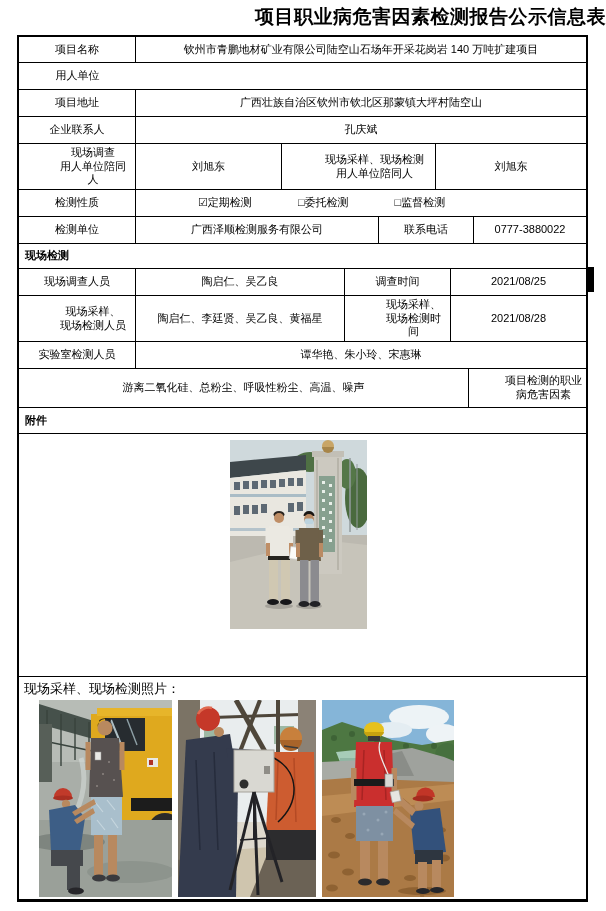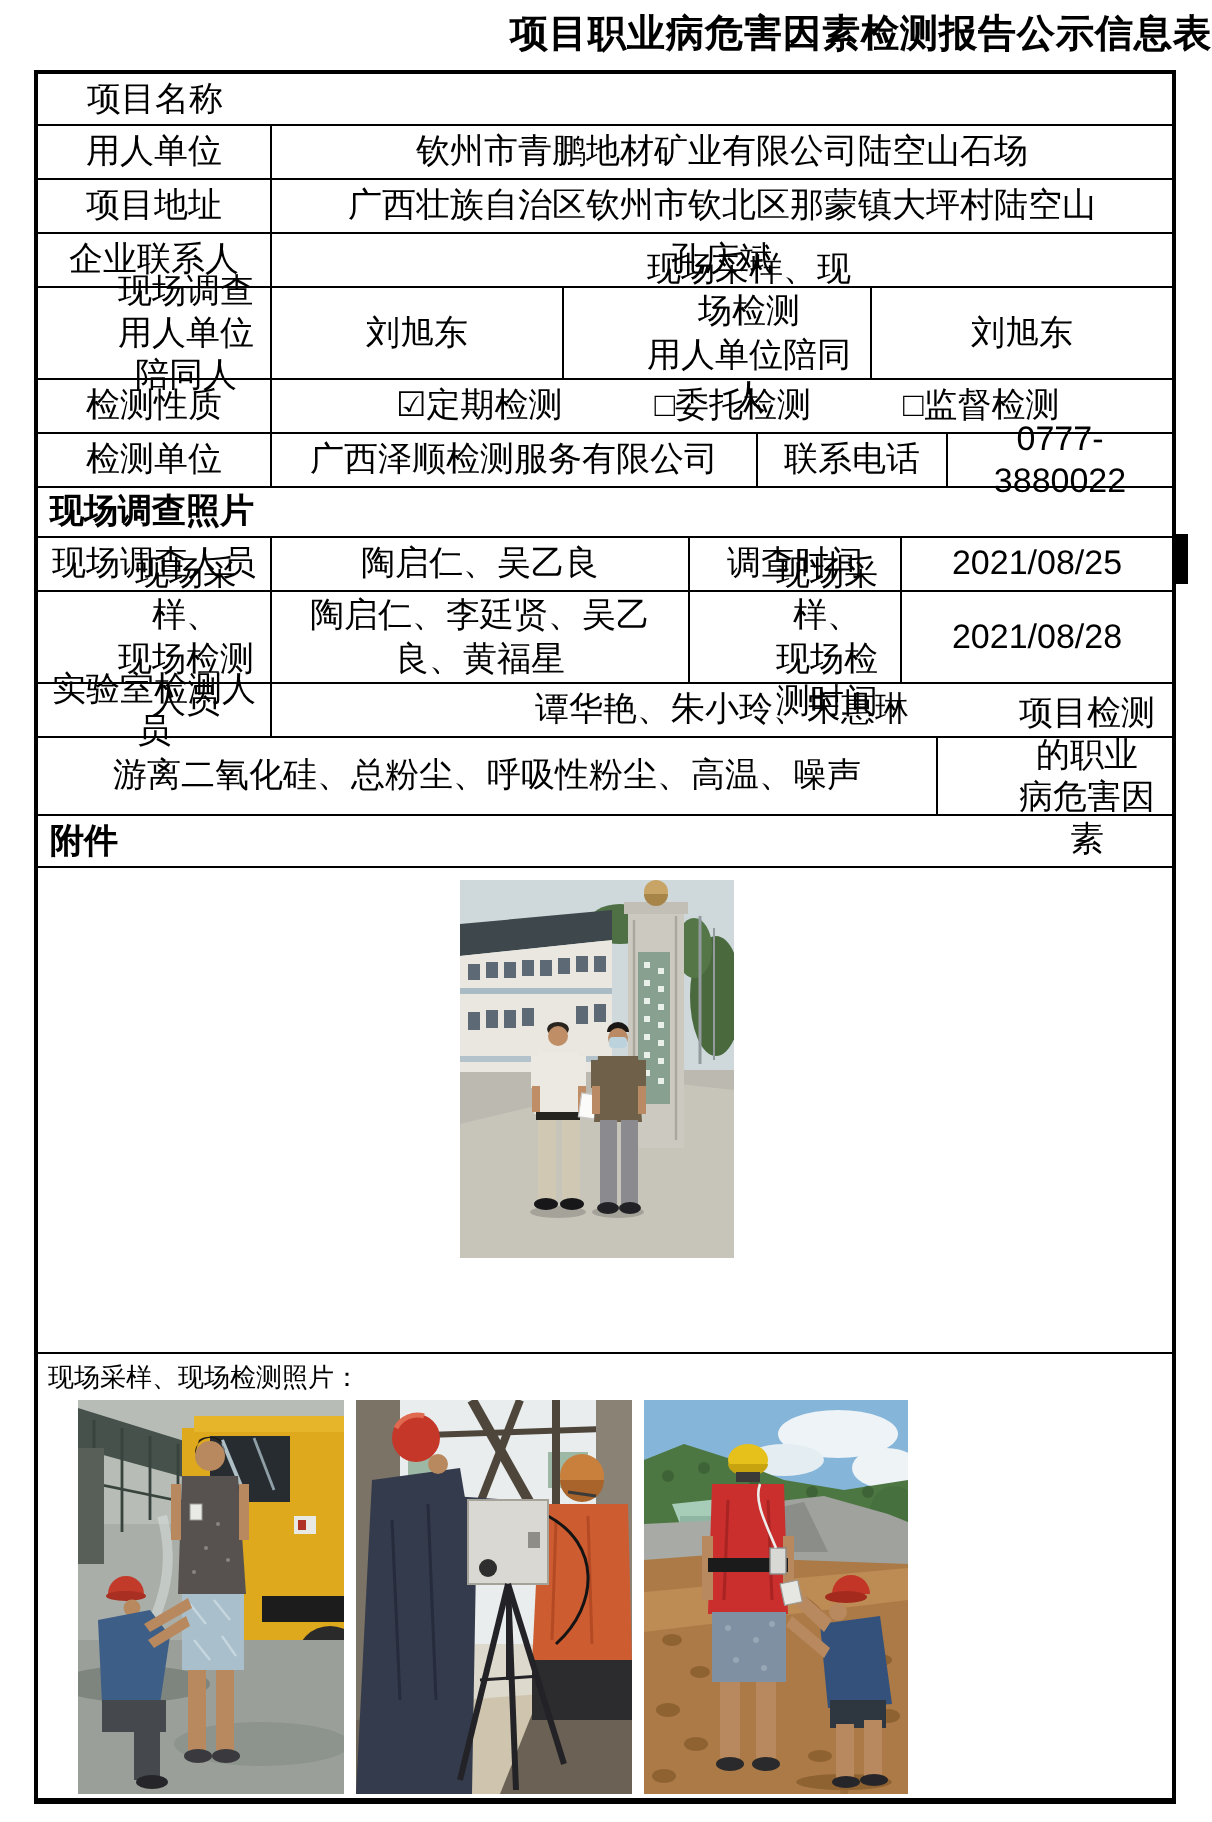--- a/index.html
+++ b/index.html
@@ -15,21 +15,21 @@
   }
   .tbl {
     position:absolute; left:17px; top:35px; width:571px;
     border:2px solid #000; background:#fff;
   }
   .row { display:flex; border-bottom:1px solid #000; align-items:stretch; }
   .row:last-child { border-bottom:none; }
   .cell {
     border-right:1px solid #000; display:flex; align-items:center;
     justify-content:center; text-align:center; padding:1px 4px;
-    font-size:17px; line-height:1.25;
+    font-size:11px; line-height:1.25;
   }
   .cell:last-child { border-right:none; }
   .pre { white-space:pre-line;padding-left:36px; }
   .left { justify-content:flex-start; text-align:left; }
   .bold { font-weight:bold; }
   .w-label { width:117px; flex:none; }
   .w146 { width:146px; flex:none; }
   .w154 { width:154px; flex:none; }
   .w243 { width:243px; flex:none; }
   .w95  { width:95px;  flex:none; }
@@ -52,25 +52,25 @@
 <body>
 
 <div class="page">
 
   <div class="title">项目职业病危害因素检测报告公示信息表</div>
 
   <div class="tbl">
 
     <div class="row h26">
       <div class="cell w-label">项目名称</div>
+      <div class="cell grow">钦州市青鹏地材矿业有限公司陆空山石场年开采花岗岩 140 万吨扩建项目</div>
     </div>
 
     <div class="row h27">
       <div class="cell w-label">用人单位</div>
-      <div class="cell grow">钦州市青鹏地材矿业有限公司陆空山石场</div>
     </div>
 
     <div class="row h27">
       <div class="cell w-label">项目地址</div>
       <div class="cell grow">广西壮族自治区钦州市钦北区那蒙镇大坪村陆空山</div>
     </div>
 
     <div class="row h27">
       <div class="cell w-label">企业联系人</div>
       <div class="cell grow">孔庆斌</div>
@@ -95,21 +95,21 @@
     </div>
 
     <div class="row h27">
       <div class="cell w-label">检测单位</div>
       <div class="cell w243">广西泽顺检测服务有限公司</div>
       <div class="cell w95">联系电话</div>
       <div class="cell grow">0777-3880022</div>
     </div>
 
     <div class="row h25">
-      <div class="cell grow left bold sec-head">现场调查照片</div>
+      <div class="cell grow left bold sec-head">现场检测</div>
     </div>
 
     <div class="row h27">
       <div class="cell w-label">现场调查人员</div>
       <div class="cell w209">陶启仁、吴乙良</div>
       <div class="cell w106">调查时间</div>
       <div class="cell grow">2021/08/25</div>
     </div>
 
     <div class="row h46">

